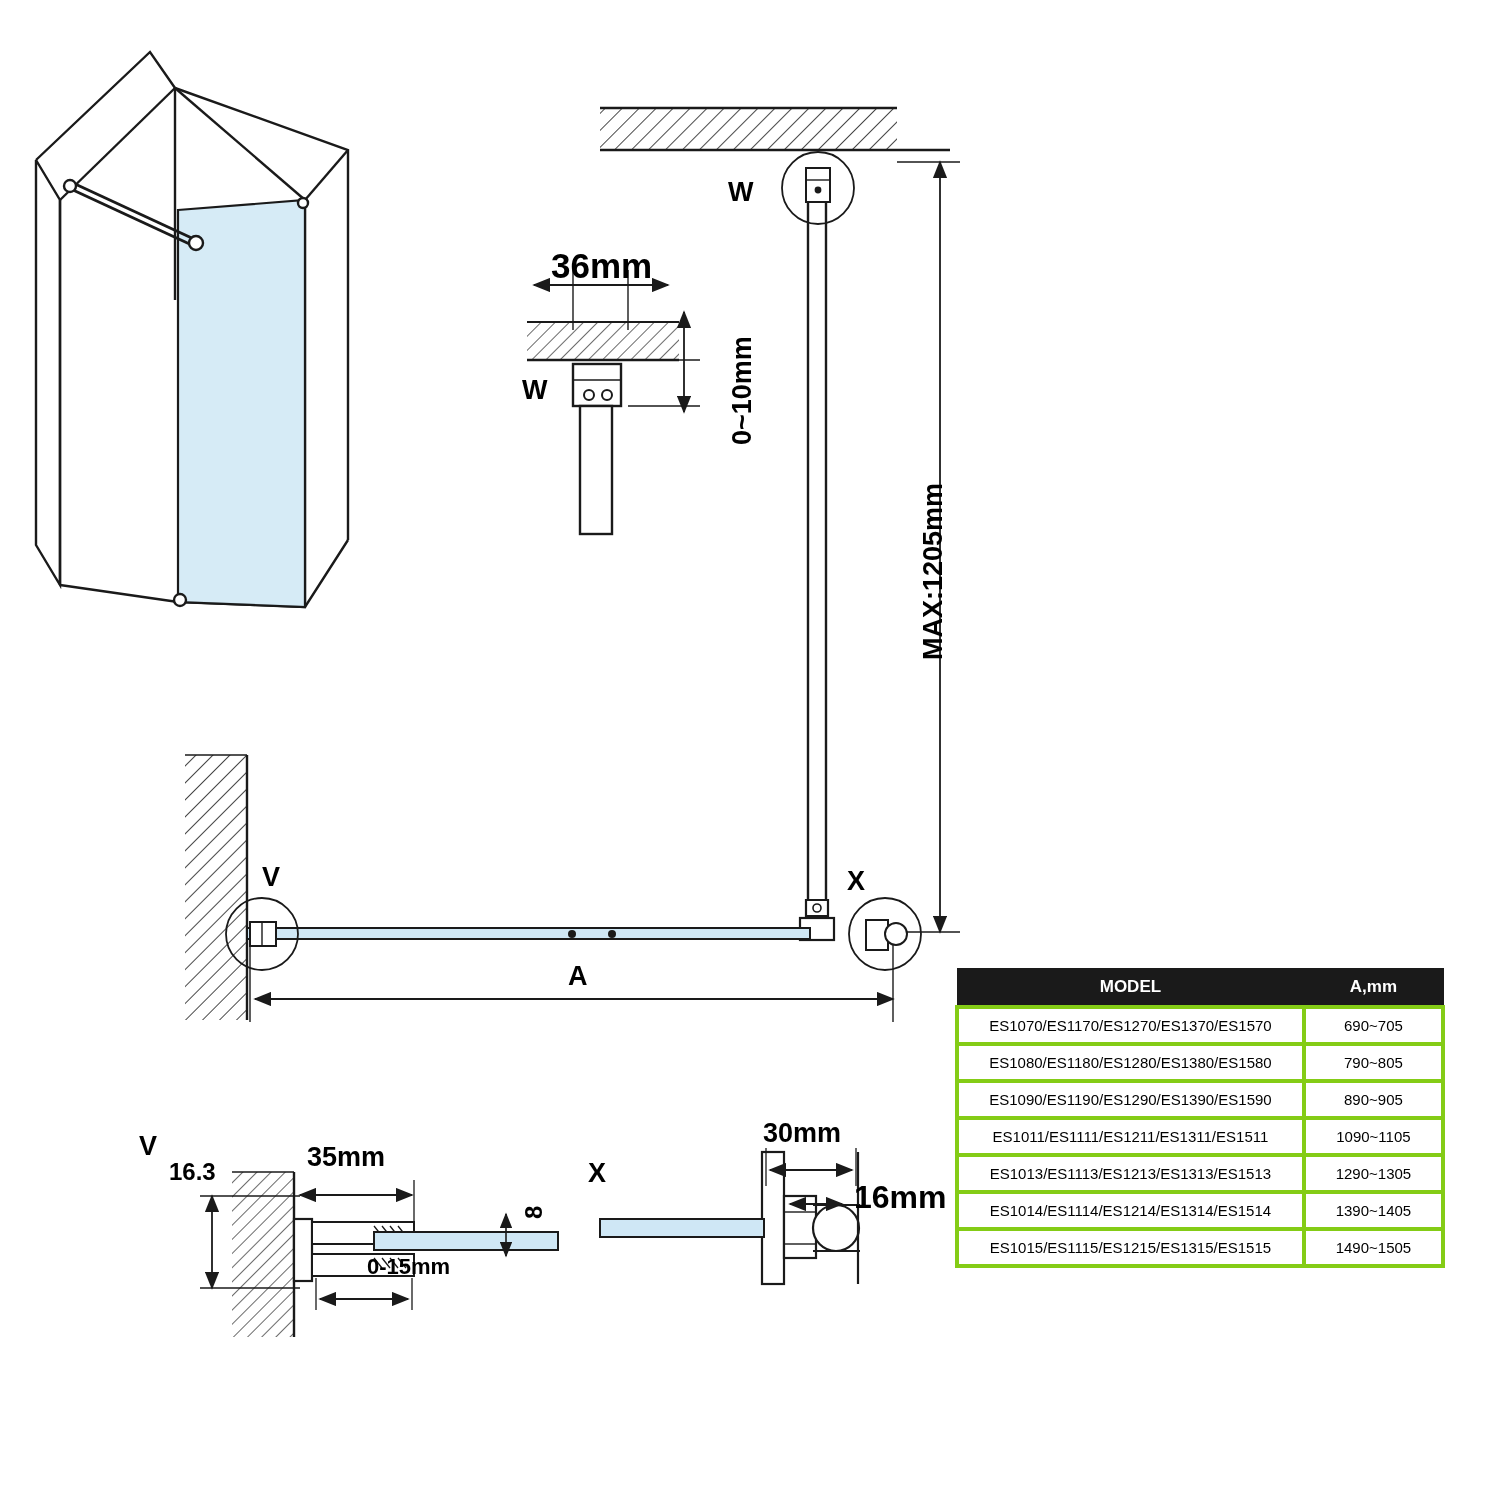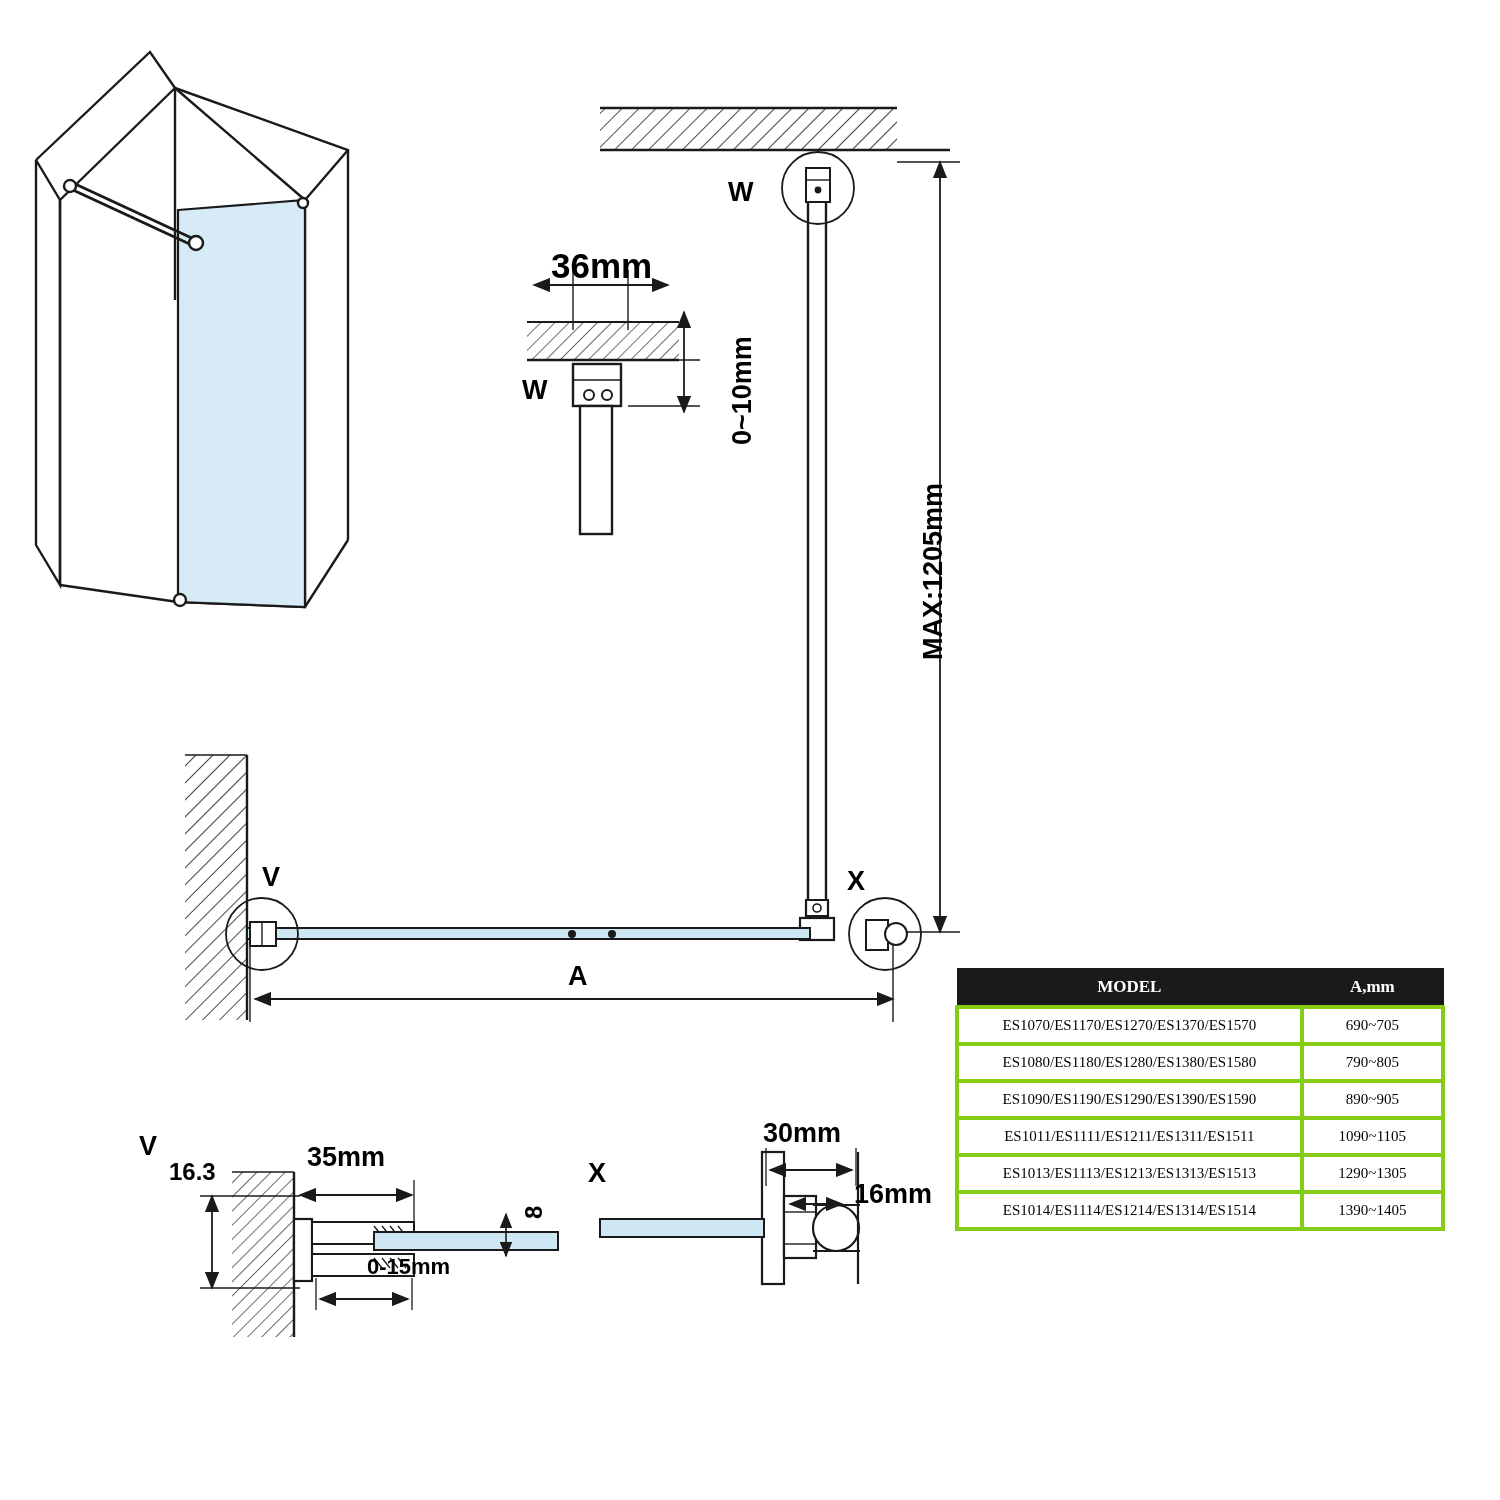--- a/index.html
+++ b/index.html
@@ -36,21 +36,21 @@
   .vert {
     transform-origin: left top;
   }
   
   #spec-table {
     position: absolute;
     left: 955px;
     top: 968px;
     width: 490px;
     border-collapse: collapse;
-    font-family: Liberation Serif, serif;
+    font-family: Liberation Sans, sans-serif;
     font-size: 15px;
   }
   #spec-table th {
     background: #1a1a1a;
     color: #ffffff;
     font-weight: bold;
     font-size: 17px;
     padding: 8px 4px;
     border: 1px solid #1a1a1a;
     text-align: center;
@@ -264,21 +264,21 @@
   <div class="lbl" style="left:307px; top:1142px; font-size:27px;">35mm</div>
 
   <div class="lbl vert" style="left:520px; top:1219px; font-size:24px; transform: rotate(-90deg);">8</div>
 
   <div class="lbl" style="left:367px; top:1254px; font-size:22px;">0-15mm</div>
 
   <div class="lbl" style="left:588px; top:1158px; font-size:27px;">X</div>
 
   <div class="lbl" style="left:763px; top:1118px; font-size:27px;">30mm</div>
 
-  <div class="lbl" style="left:854px; top:1179px; font-size:27px;">16mm</div>
+  <div class="lbl" style="left:854px; top:1179px; font-size:32px;">16mm</div>
 
   <table id="spec-table">
     <thead>
       <tr>
         <th>MODEL</th>
         <th>A,mm</th>
       </tr>
     </thead>
     <tbody id="spec-body">
         <tr>
@@ -298,16 +298,20 @@
           <td class="a-val">1090~1105</td>
         </tr>
         <tr>
           <td class="model">ES1013/ES1113/ES1213/ES1313/ES1513</td>
           <td class="a-val">1290~1305</td>
         </tr>
         <tr>
           <td class="model">ES1014/ES1114/ES1214/ES1314/ES1514</td>
           <td class="a-val">1390~1405</td>
         </tr>
+        <tr>
+          <td class="model">ES1015/ES1115/ES1215/ES1315/ES1515</td>
+          <td class="a-val">1490~1505</td>
+        </tr>
       </tbody>
   </table>
 
 </div>
 
 </body></html>

